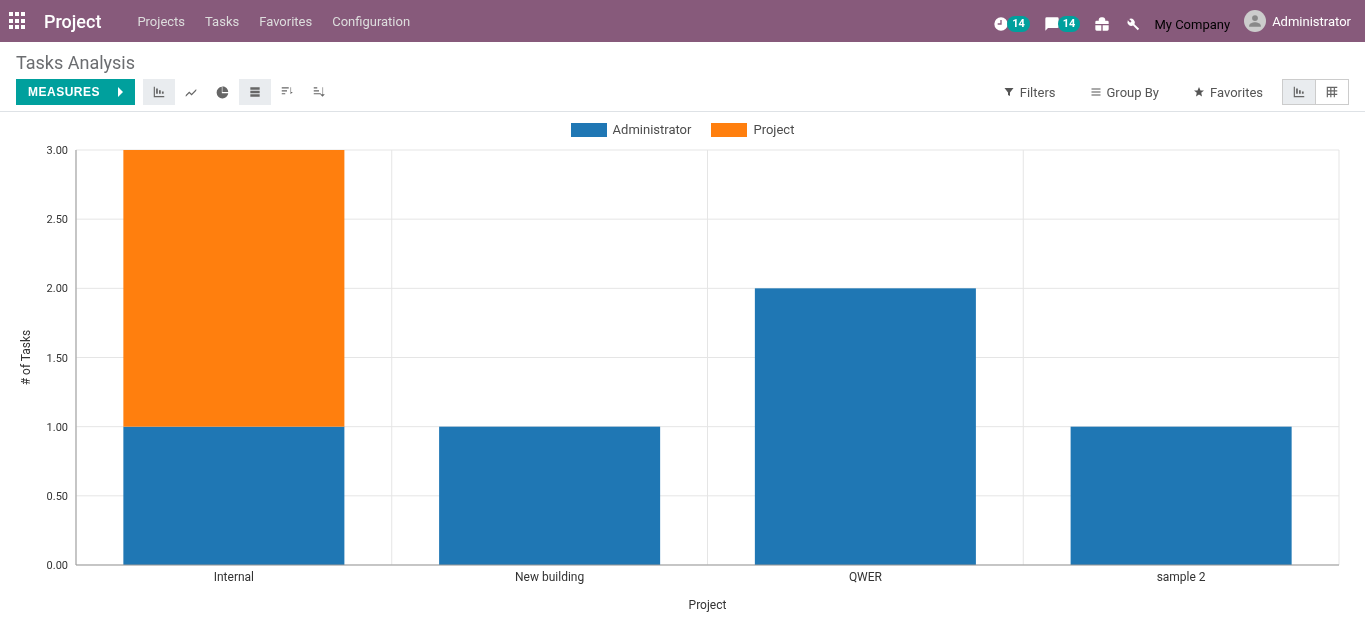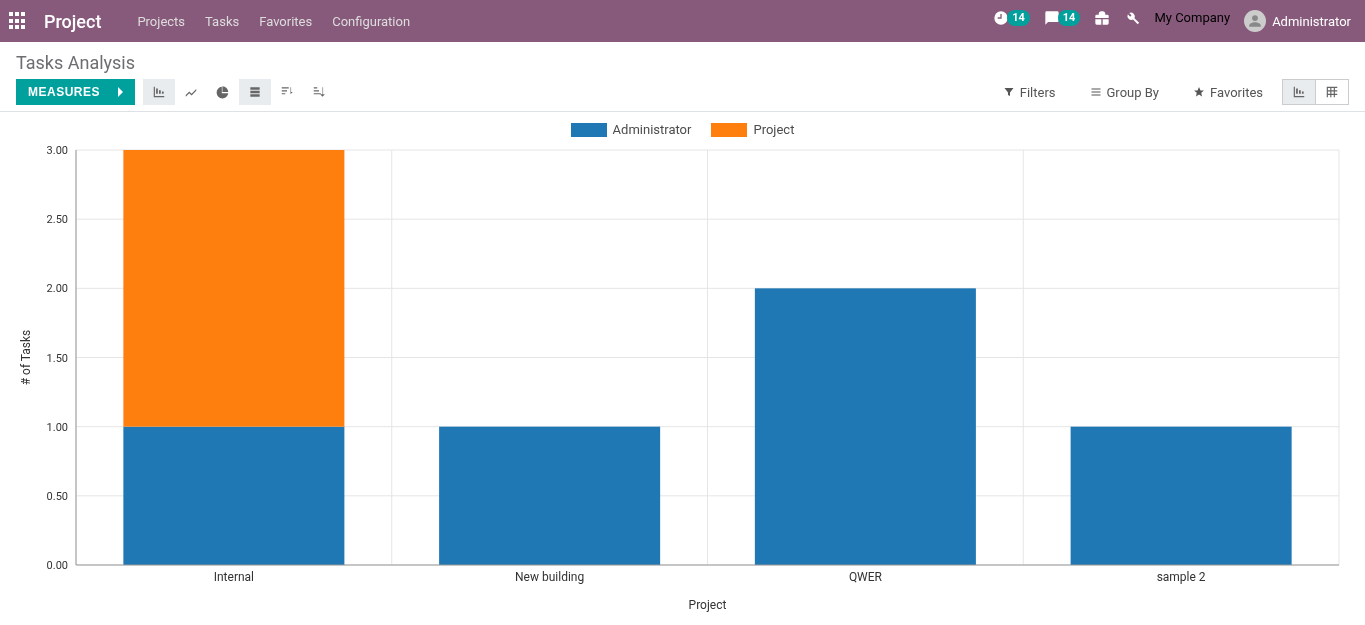--- a/index.html
+++ b/index.html
@@ -5,21 +5,21 @@
 * { margin: 0; padding: 0; box-sizing: border-box; }
 body { font-family: -apple-system, BlinkMacSystemFont, "Segoe UI", Roboto, "Helvetica Neue", Arial, sans-serif; font-size: 13px; color: #4c4c4c; background: #fff; width: 1365px; }
 
 
 .topbar { height: 42px; background: #875a7b; display: flex; align-items: center; color: #fff; padding: 0 8px; }
 .apps-icon { width: 20px; height: 20px; display: inline-flex; flex-wrap: wrap; gap: 2px; padding: 1px; cursor: pointer; }
 .apps-icon span { width: 4px; height: 4px; background: #fff; }
 .brand { font-size: 18px; font-weight: 500; margin-left: 16px; margin-right: 36px; }
 .nav-menu { display: flex; gap: 20px; }
 .nav-menu a { color: #ddd; text-decoration: none; font-size: 13px; cursor: pointer; }
-.topbar-right { margin-left: auto; display: flex; align-items: flex-start; gap: 14px; }
+.topbar-right { margin-left: auto; display: flex; align-items: flex-end; gap: 14px; }
 .badge-wrap { position: relative; display: inline-flex; align-items: center; cursor: pointer; }
 .badge-count { background: #00a09d; color: #fff; border-radius: 8px; padding: 0 5px; font-size: 11px; font-weight: bold; margin-left: -2px; height: 16px; line-height: 16px; }
 .icon { display: inline-flex; align-items: center; justify-content: center; }
 .icon svg { width: 16px; height: 16px; fill: #fff; }
 .company-name { color: #000000; font-size: 13px; cursor: pointer; }
 .user-wrap { display: flex; align-items: center; gap: 6px; cursor: pointer; margin-right: 6px; }
 .avatar { width: 22px; height: 22px; border-radius: 50%; background: #ccc; display: flex; align-items: center; justify-content: center; }
 .avatar svg { width: 14px; height: 14px; fill: #888; }
 
 

